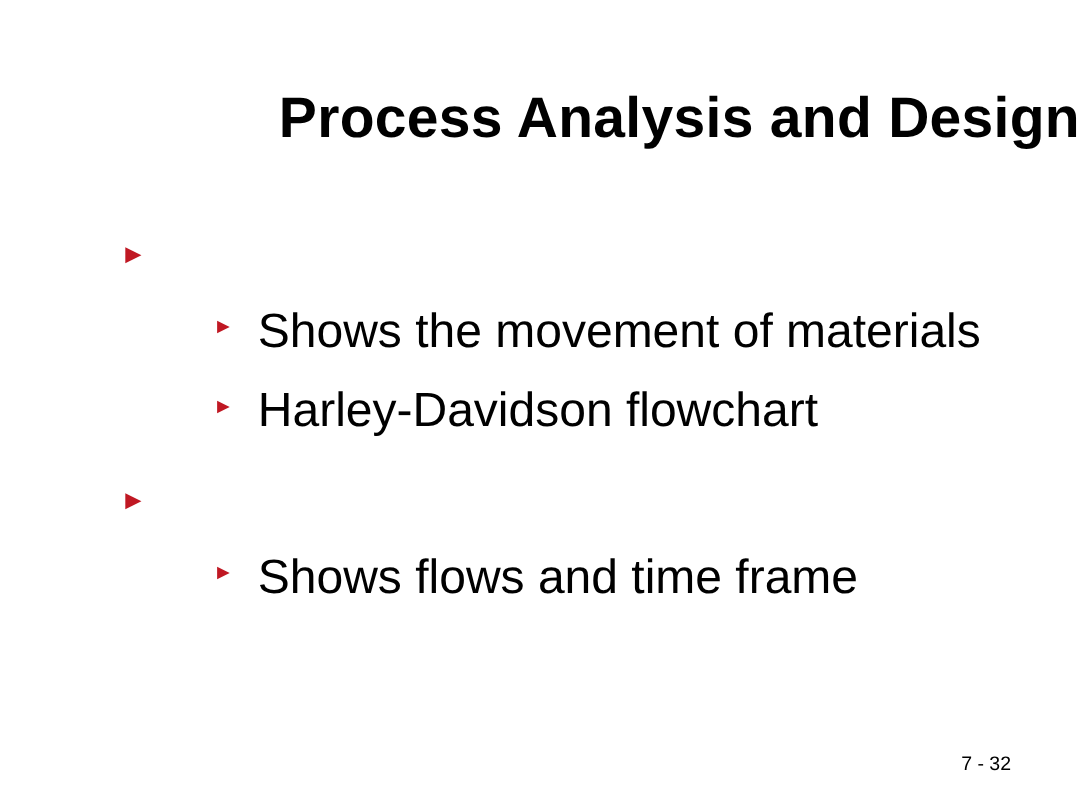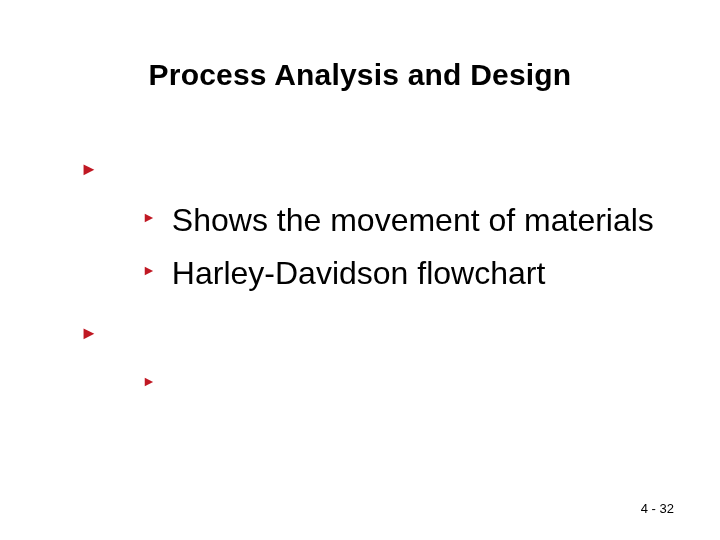--- a/index.html
+++ b/index.html
@@ -16,22 +16,22 @@
     position: relative;
     width: 720px;
     height: 540px;
     box-sizing: border-box;
   }
   .title {
     position: absolute;
     top: 58px;
     left: 0;
     width: 720px;
-    text-align: center;
-    font-size: 30px;
+    text-align: right;
+    font-size: 38px;
     font-weight: bold;
     letter-spacing: 0.2px;
   }
   .content {
     position: absolute;
     top: 150px;
     left: 80px;
     right: 60px;
   }
   .l1 {
@@ -110,19 +110,20 @@
       <span class="bullet">►</span>
       <span class="text">Harley-Davidson flowchart</span>
     </div>
 
     <div class="l1 section2">
       <span class="bullet">►</span>
     </div>
 
     <div class="l2">
       <span class="bullet">►</span>
+      <span class="text">Shows flows and time frame</span>
     </div>
 
   </div>
 
-  <div class="footer-right">4 - 32</div>
+  <div class="footer-right">7 - 32</div>
 
 </div>
 
 </body></html>

